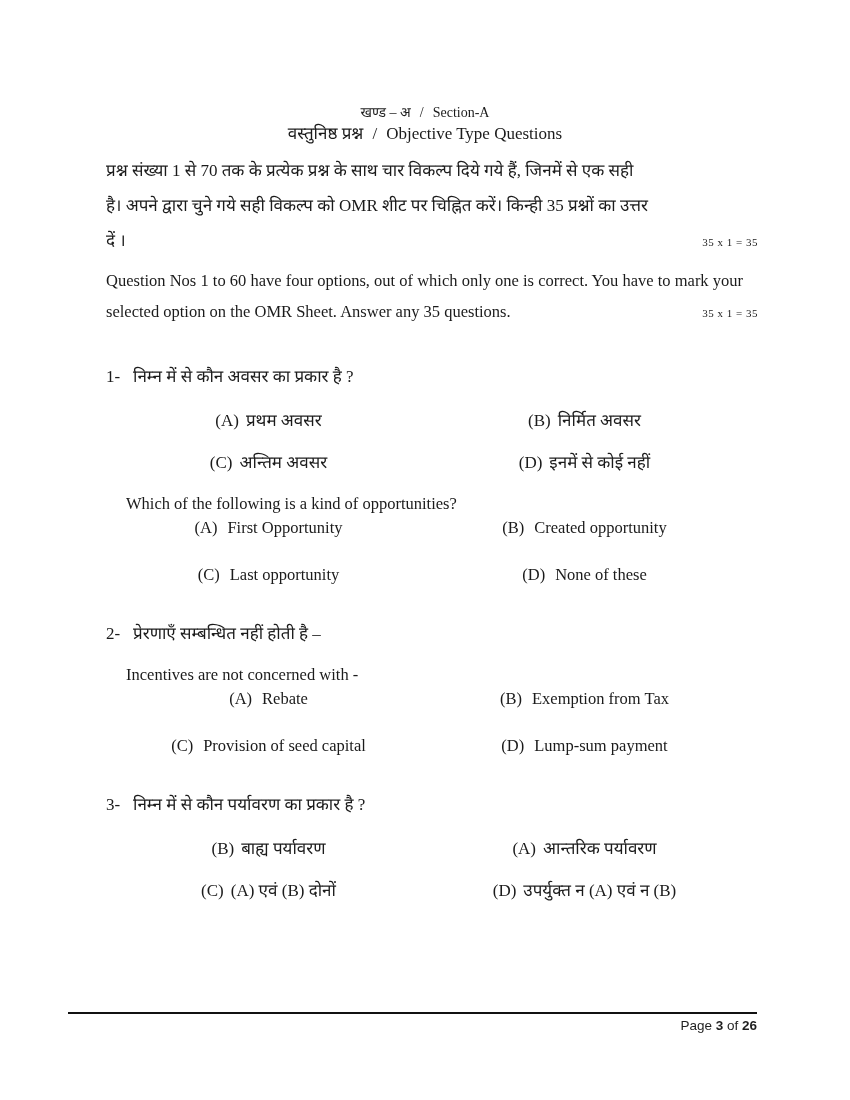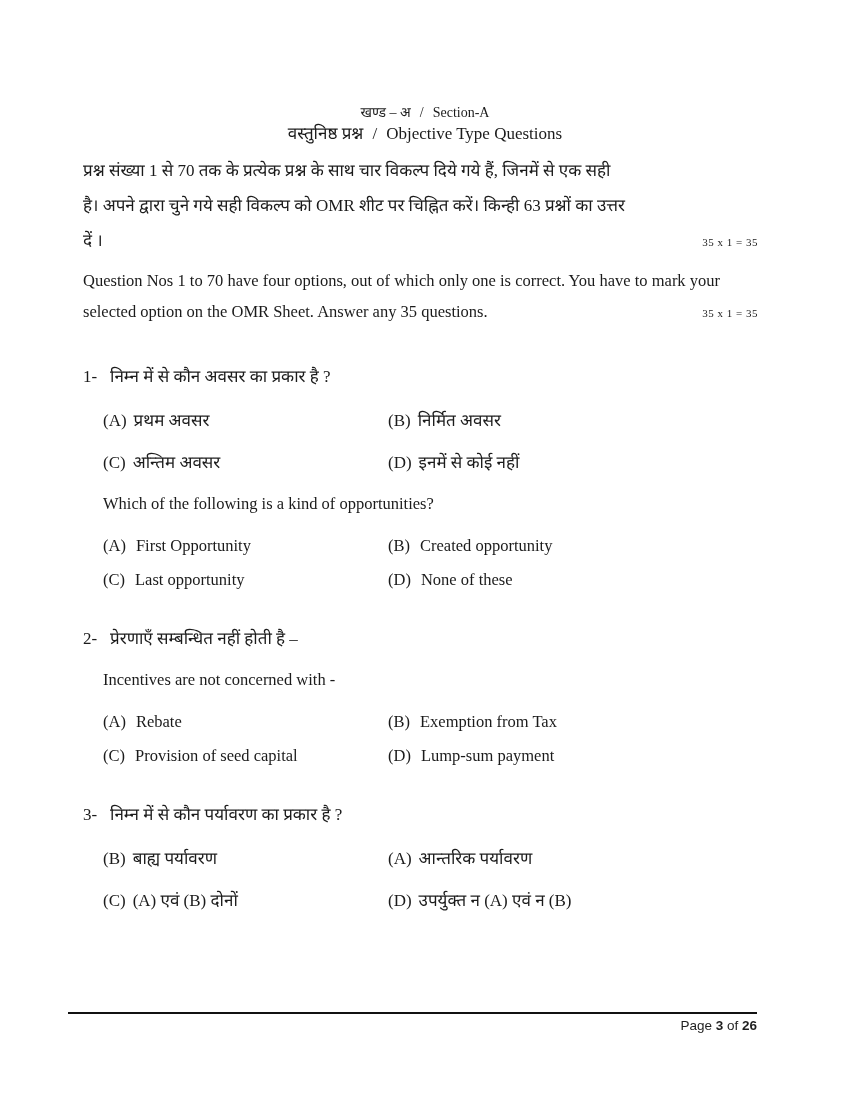--- a/index.html
+++ b/index.html
@@ -14,45 +14,46 @@
     color: #1b1b1b;
   }
   .page { position: absolute; inset: 0; }
 
   
   .h1 { margin-top: 102px; text-align: center; font-size: 14px; line-height: 21px; }
   .h2 {  text-align: center; font-size: 17px; line-height: 21px; }
   .sep { margin: 0 9px; }
 
   
-  .content { padding-left: 83px; padding-right: 92px; }
+  .content { padding-left: 106px; padding-right: 92px; }
 
   
   .ins-hi { margin-top: 9px; font-size: 17px; line-height: 35px; }
   .ins-hi .line { white-space: nowrap; }
   .ins-en { margin-top: 5px; font-size: 16.5px; line-height: 31px; }
   .marks-row { display: flex; justify-content: space-between; align-items: baseline; }
   .marks { font-size: 11px; letter-spacing: 0.5px; }
 
   
   .question { margin-top: 36px; }
   .q-line { font-size: 17px; line-height: 23px; display: flex; }
   .q-num { min-width: 27px; flex: 0 0 auto; }
   .opt-grid {
     margin-top: 21px;
     margin-left: 20px;
     display: grid;
     grid-template-columns: 285px auto;
     row-gap: 19px;
     font-size: 17px;
     line-height: 23px;
+    text-align: center;
   }
   .opt-label { margin-right: 7px; }
   .q-en { margin-top: 19px; margin-left: 20px; font-size: 16.5px; line-height: 22px; }
-  .opt-grid.en { margin-top: 20px; row-gap: 12px; font-size: 16.5px; line-height: 22px; }
+  .opt-grid.en { margin-top: 2px; row-gap: 25px; font-size: 16.5px; line-height: 22px; }
   .opt-grid.en .opt-label { margin-right: 10px; }
 
   
   .footer { position: absolute; top: 1012px; left: 68px; right: 93px; }
   .footer-rule { border-top: 2px solid #111; height: 0; }
   .footer-text {
     margin-top: 4px;
     text-align: right;
     font-family: "Liberation Sans", "DejaVu Sans", sans-serif;
     font-size: 13.5px;
@@ -70,29 +71,29 @@
   </div>
 
   <div class="h2">
     <span>वस्तुनिष्ठ प्रश्न</span><span class="sep">/</span><span>Objective Type Questions</span>
   </div>
 
   <div class="content">
 
     <div class="ins-hi">
       <div class="line">प्रश्न संख्या 1 से 70 तक के प्रत्येक प्रश्न के साथ चार विकल्प दिये गये हैं, जिनमें से एक सही</div>
-      <div class="line">है। अपने द्वारा चुने गये सही विकल्प को OMR शीट पर चिह्नित करें। किन्ही 63 प्रश्नों का उत्तर</div>
+      <div class="line">है। अपने द्वारा चुने गये सही विकल्प को OMR शीट पर चिह्नित करें। किन्ही 35 प्रश्नों का उत्तर</div>
       <div class="marks-row">
         <span>दें ।</span>
         <span class="marks">35 x 1 = 35</span>
       </div>
     </div>
 
     <div class="ins-en">
-      <div>Question Nos 1 to 70 have four options, out of which only one is correct. You have to mark your</div>
+      <div>Question Nos 1 to 60 have four options, out of which only one is correct. You have to mark your</div>
       <div class="marks-row">
         <span>selected option on the OMR Sheet. Answer any 35 questions.</span>
         <span class="marks">35 x 1 = 35</span>
       </div>
     </div>
 
     <div class="question">
       <div class="q-line">
         <span class="q-num">1-</span>
         <span>निम्न में से कौन अवसर का प्रकार है ?</span>

